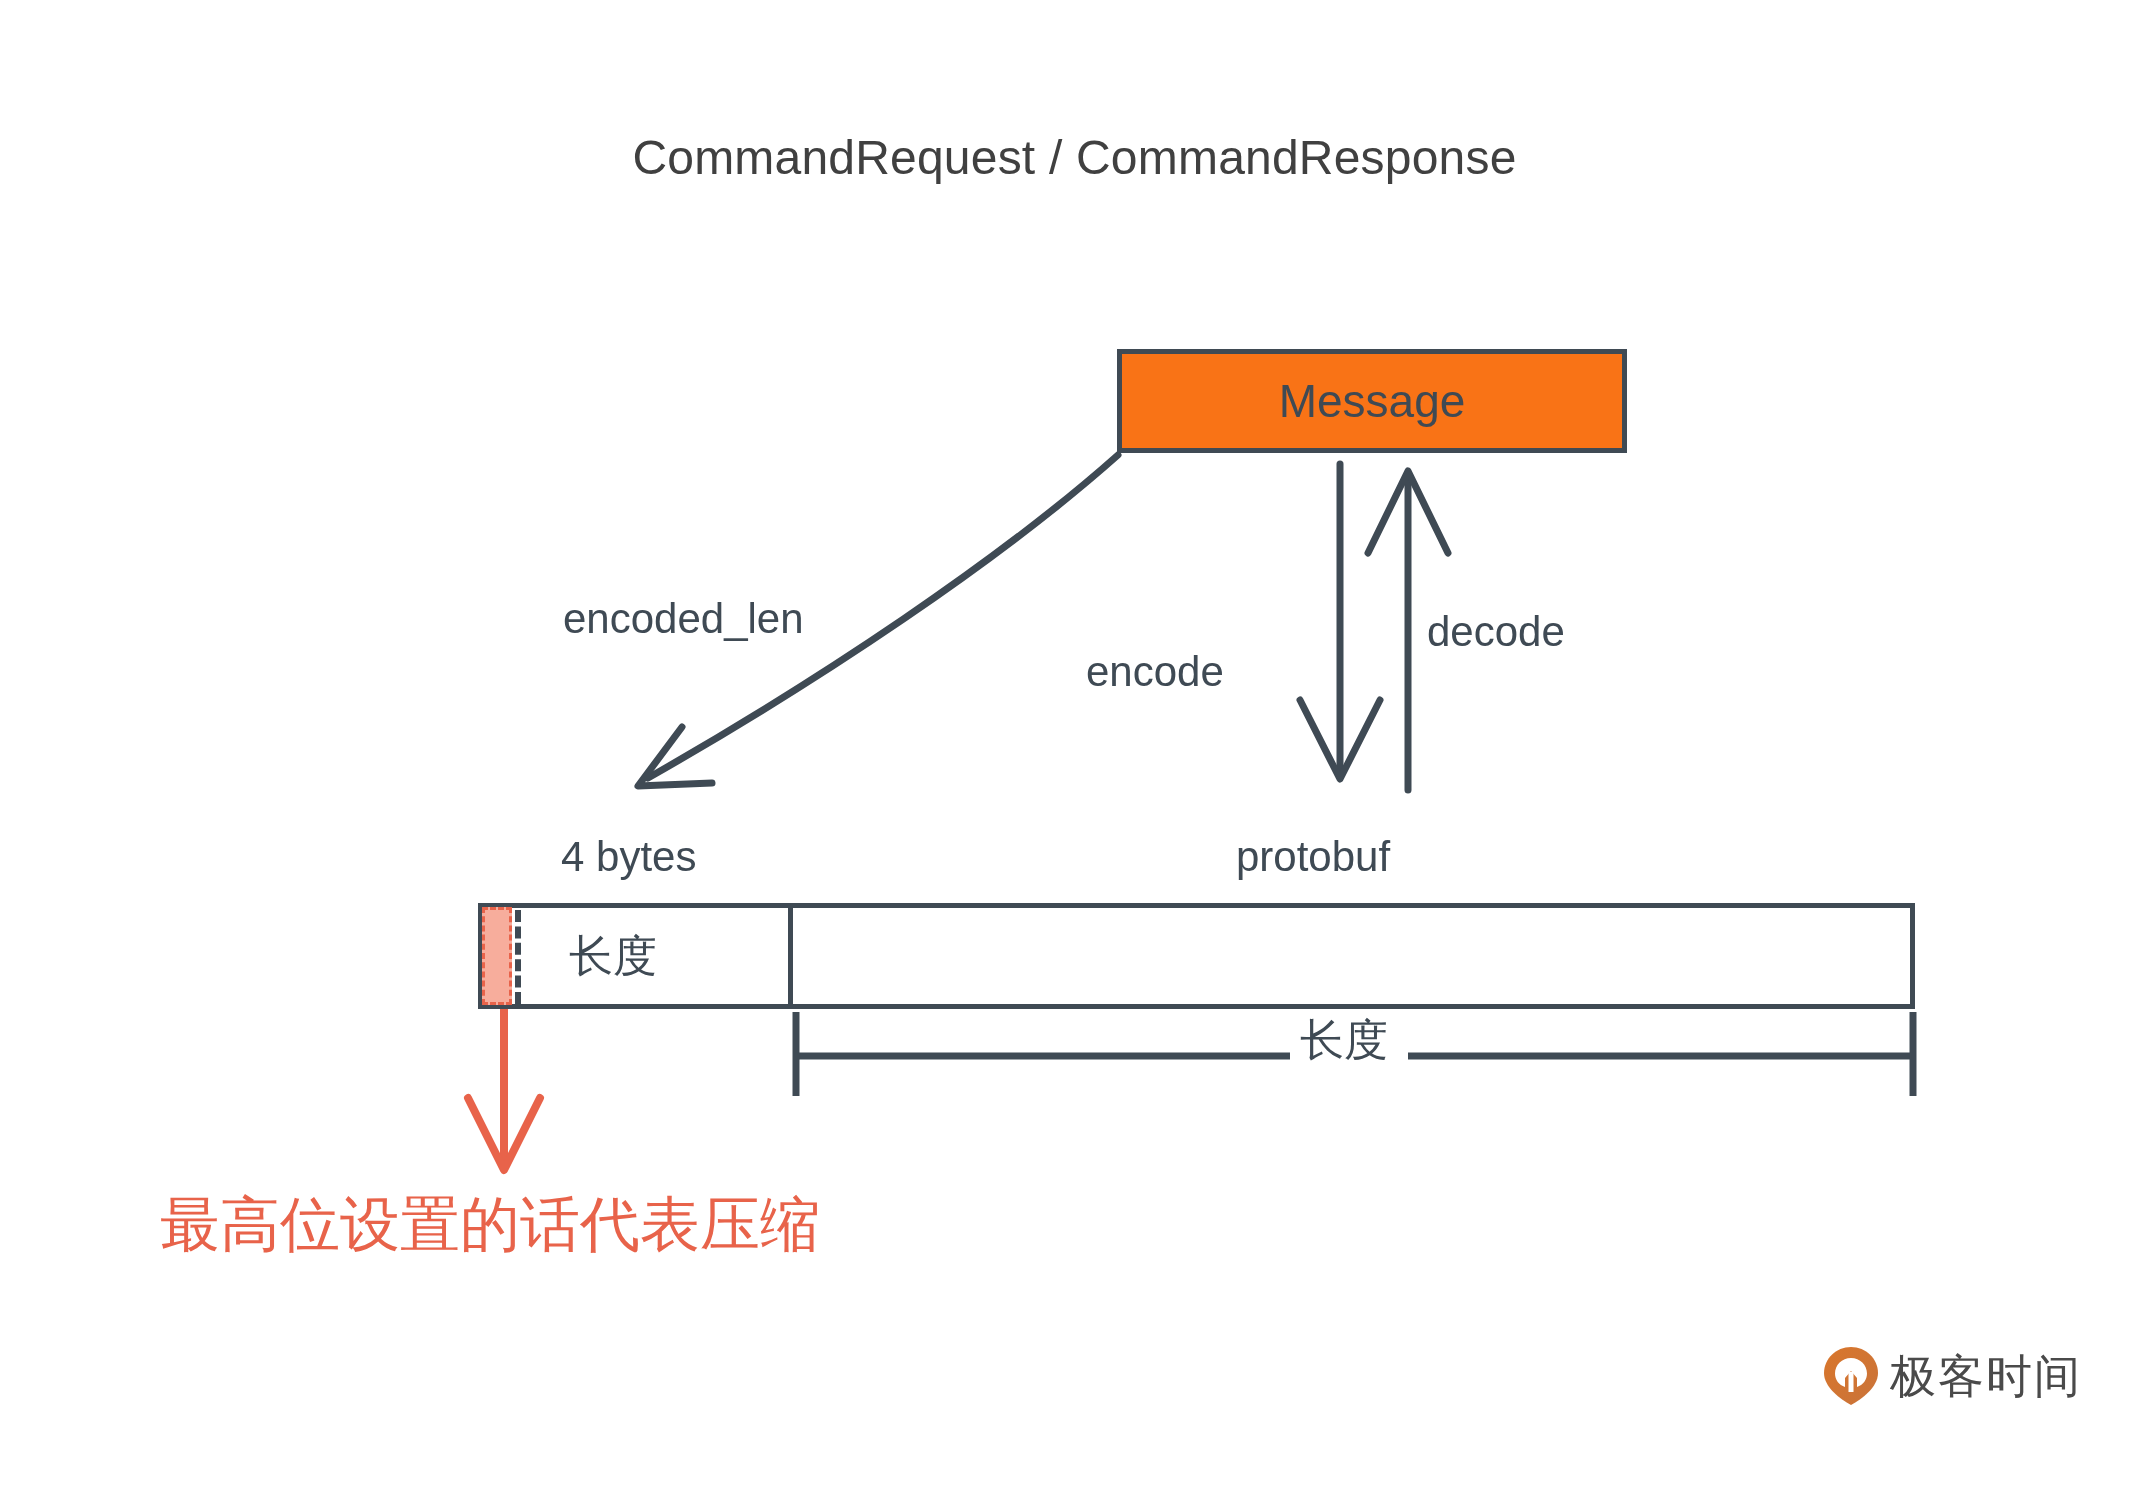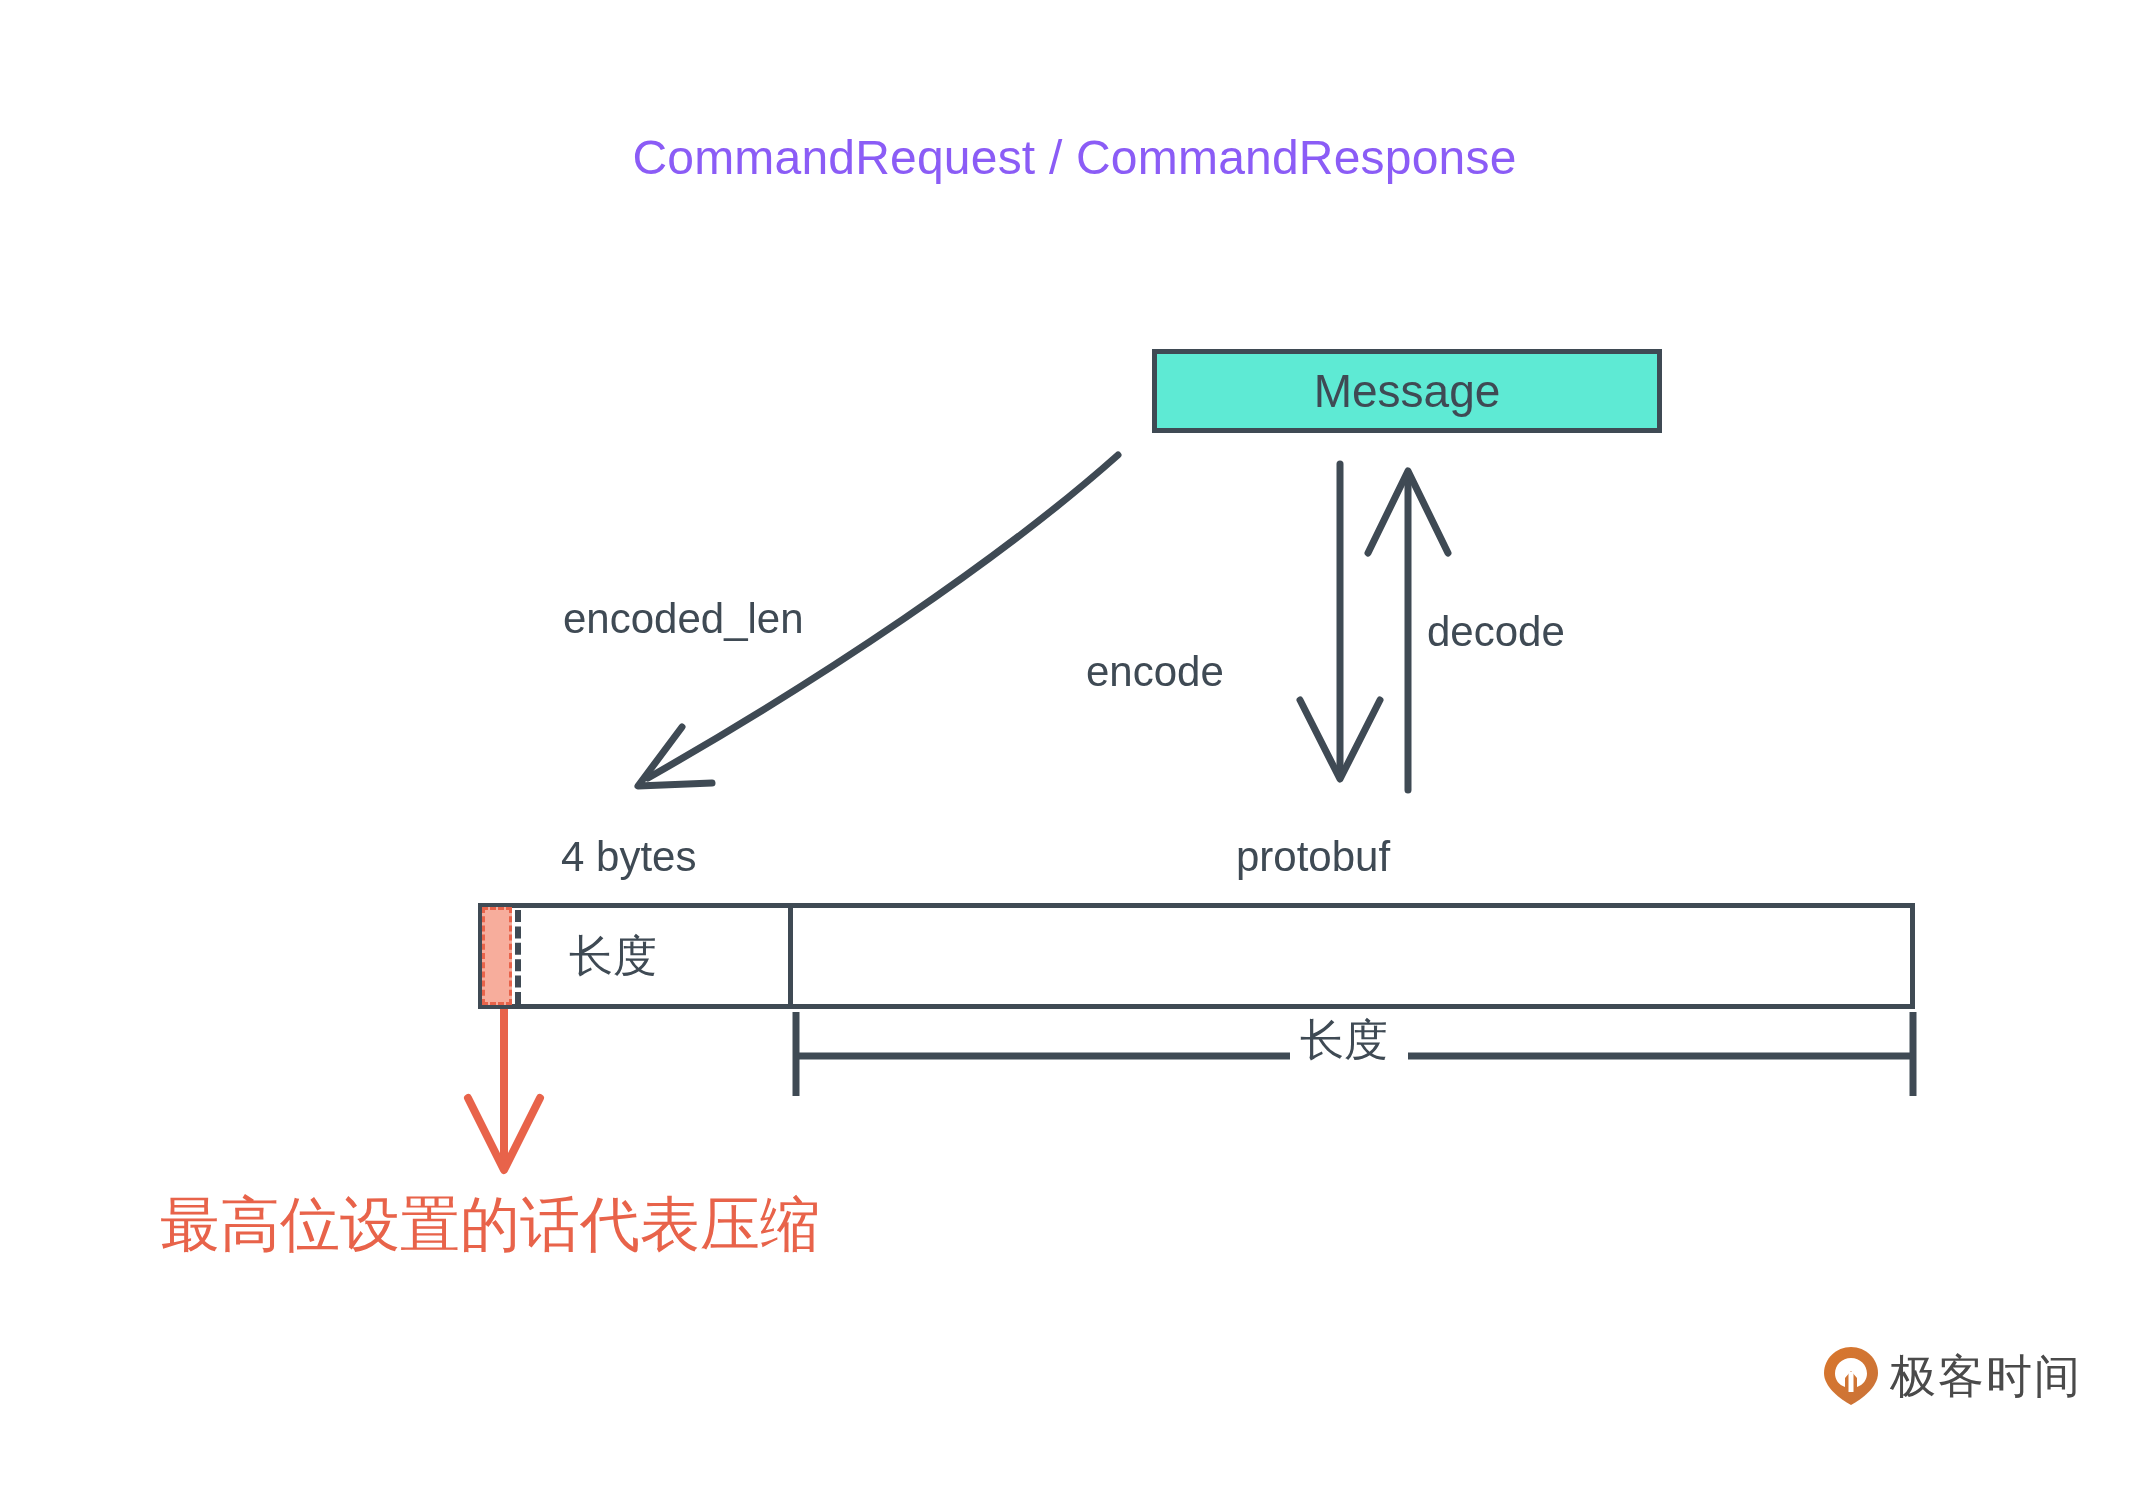--- a/index.html
+++ b/index.html
@@ -23,34 +23,34 @@
 
   
   #diagram-title {
     position: absolute;
     left: 0;
     top: 130px;
     width: 2149px;
     text-align: center;
     font-size: 48px;
     letter-spacing: 0.2px;
-    color: #8b5cf6;
+    color: #404040;
     white-space: nowrap;
   }
 
   
   #message-box {
     position: absolute;
-    left: 1152px;
+    left: 1117px;
     top: 349px;
     width: 510px;
-    height: 84px;
+    height: 104px;
     border: 5px solid #3f4a54;
     box-sizing: border-box;
-    background: #5eead4;
+    background: #f97316;
     display: flex;
     align-items: center;
     justify-content: center;
   }
   #message-box .label {
     font-size: 46px;
     color: #3f4a54;
     line-height: 1;
   }
 

